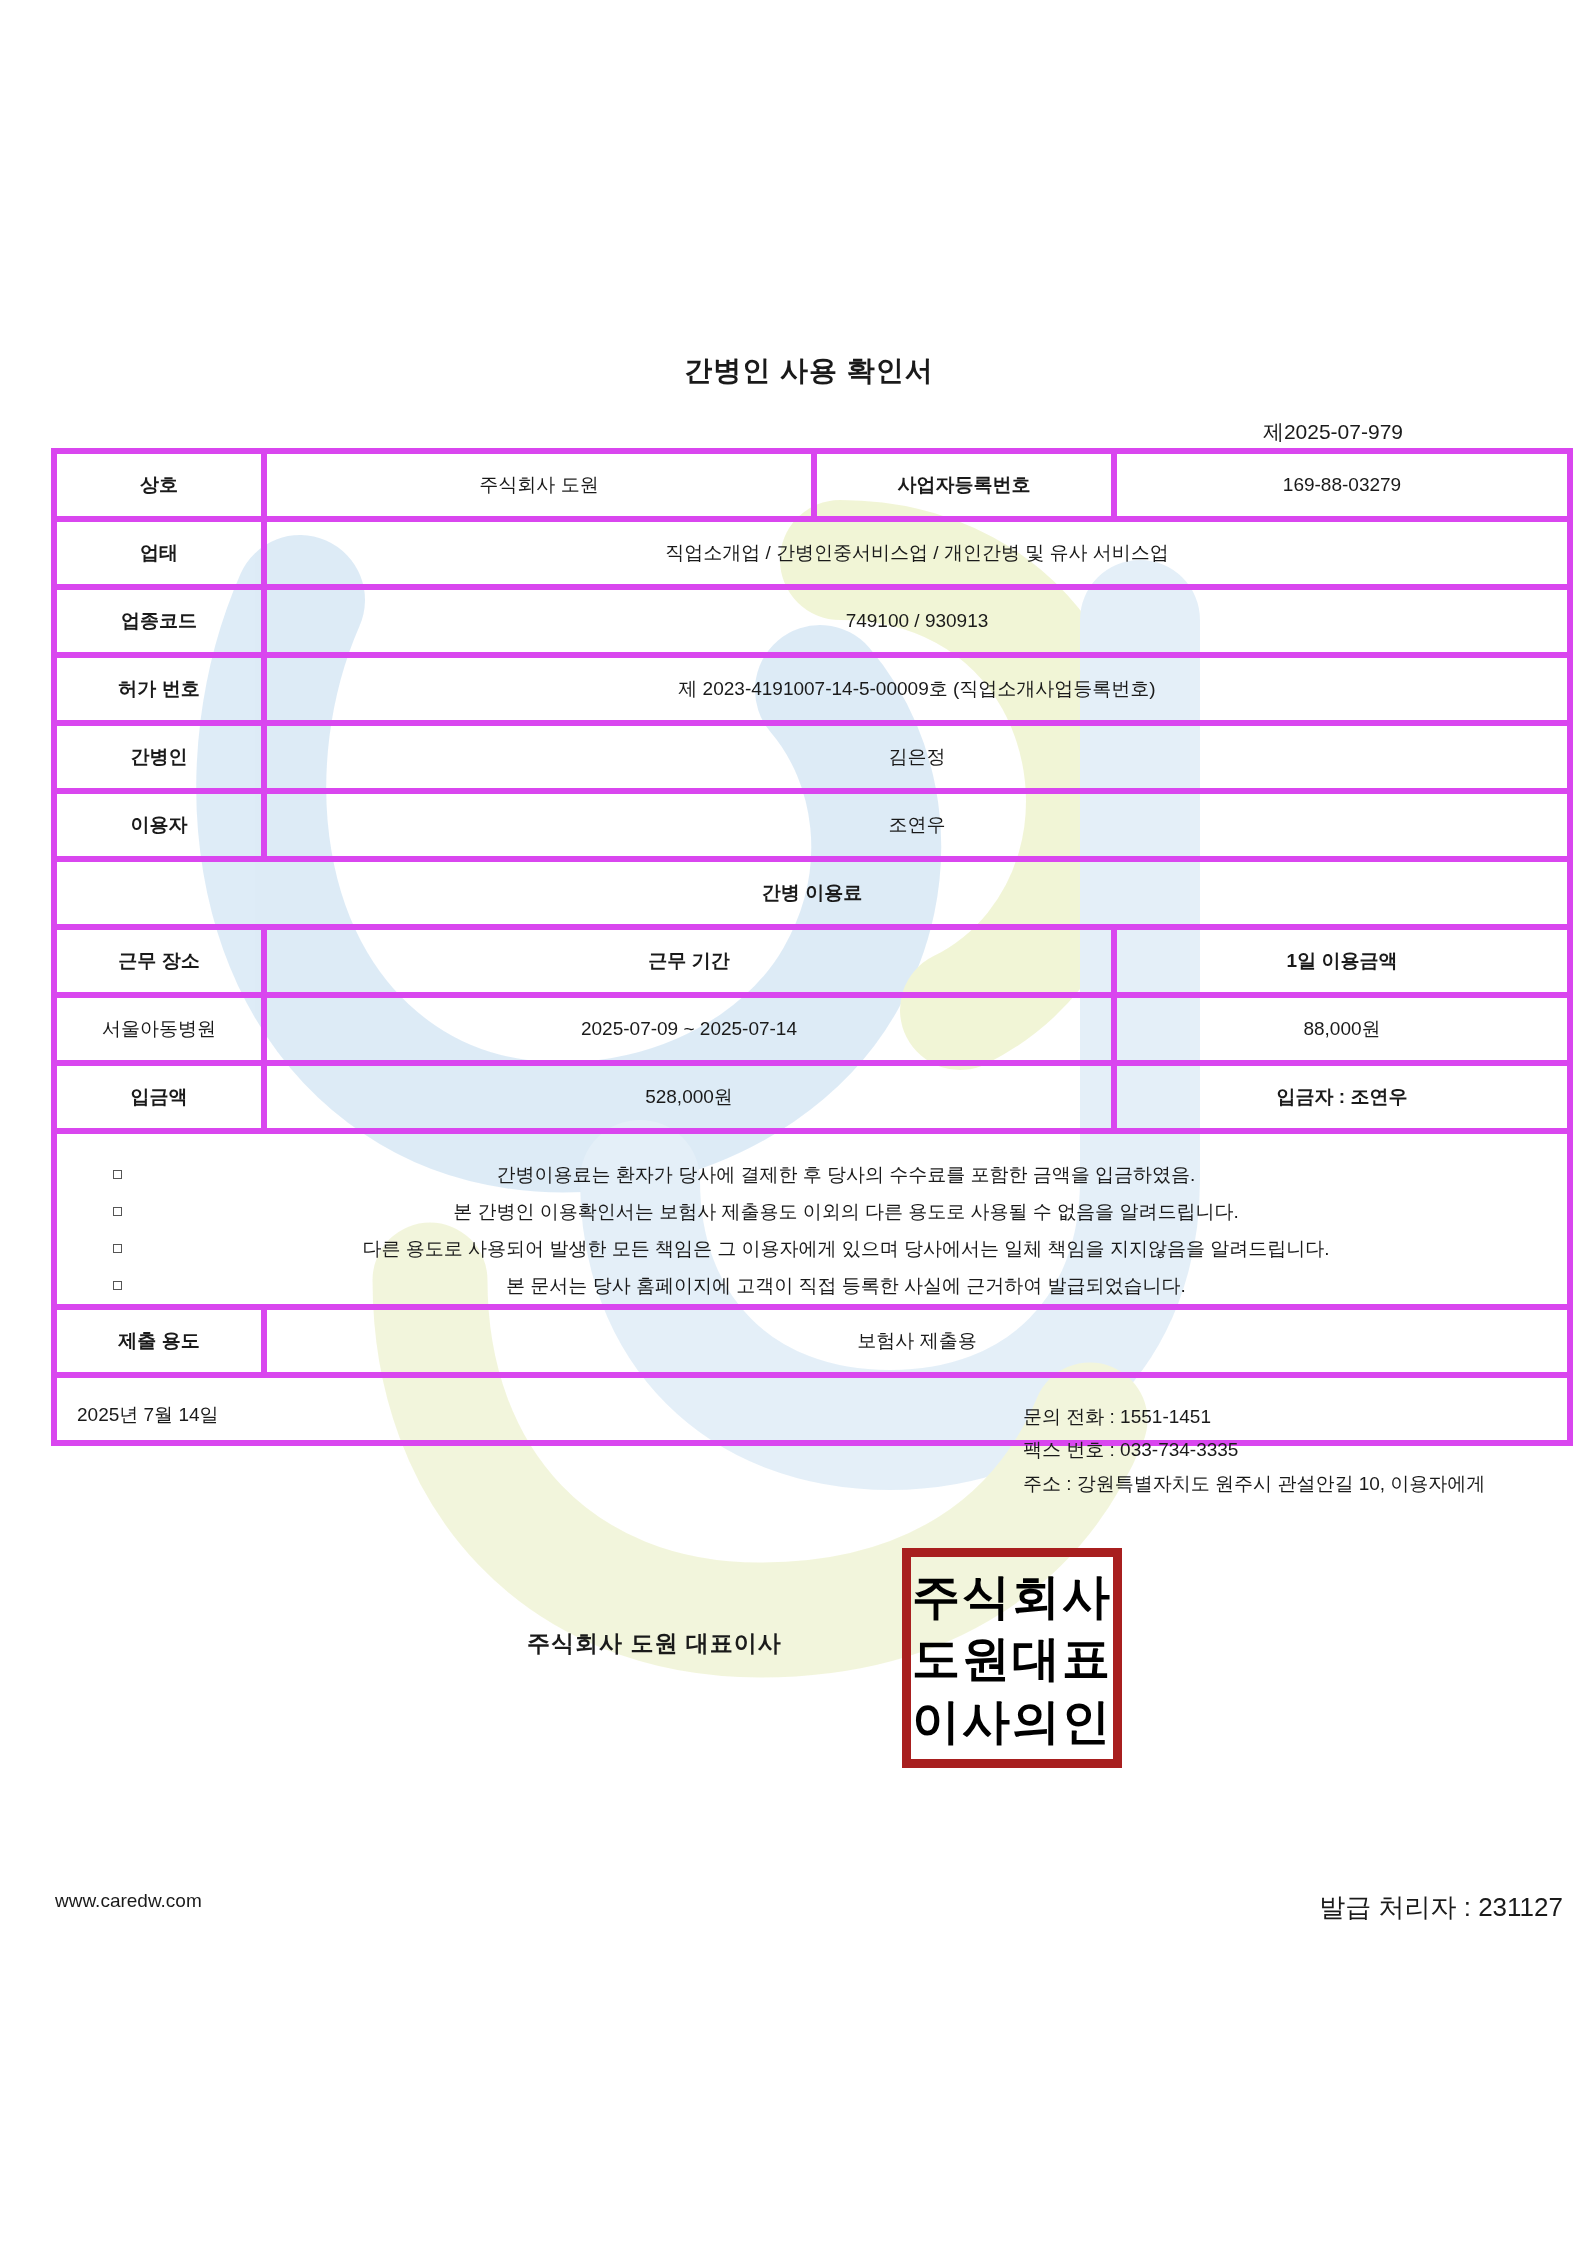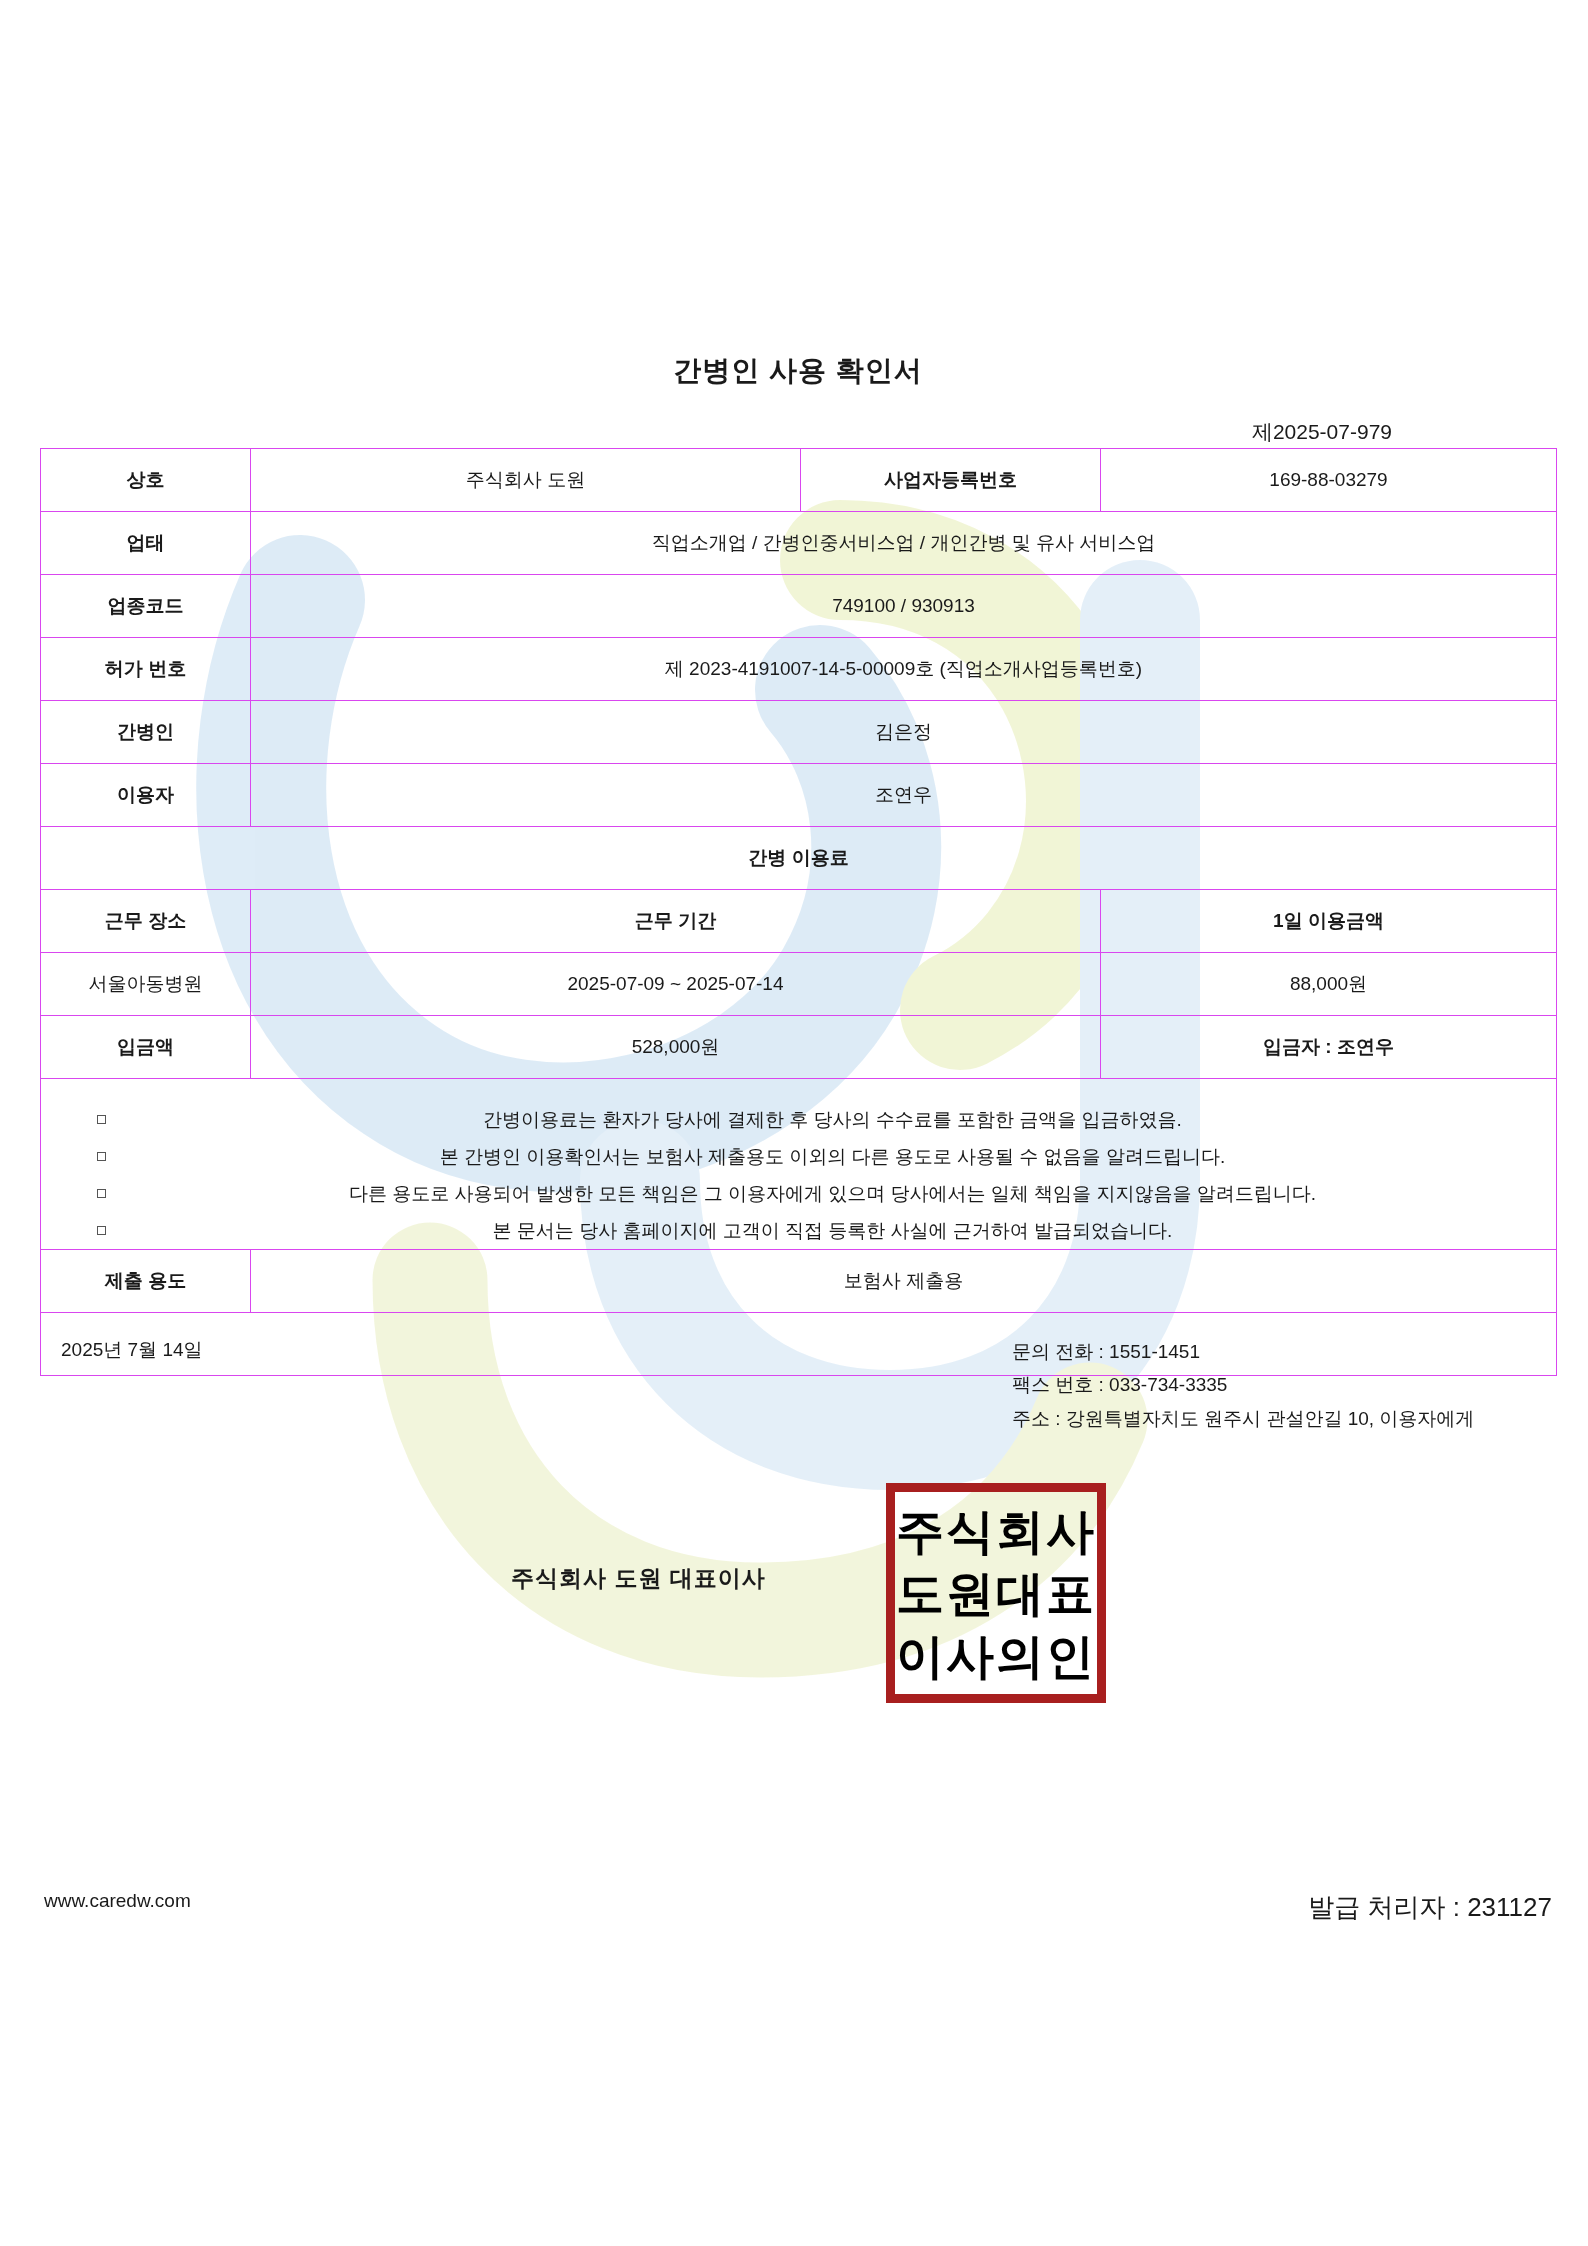--- a/index.html
+++ b/index.html
@@ -20,21 +20,21 @@
   .watermark {
     position: absolute;
     left: 0; top: 0;
     width: 1588px; height: 2246px;
     pointer-events: none;
     z-index: 0;
   }
 
   .page {
     position: absolute;
-    left: 4px; top: 0;
+    left: 15px; top: 0;
     width: 1424px;
     height: 2246px;
     z-index: 2;
   }
 
   .doc-title {
     position: absolute;
     left: 0;
     top: 352px;
     width: 1588px;
@@ -54,21 +54,21 @@
 
   table.main {
     position: absolute;
     left: 36px;
     top: 448px;
     width: 1516px;
     border-collapse: collapse;
     table-layout: fixed;
   }
   table.main td {
-    border: 1px solid #d946ef;
+    border: 6px solid #d946ef;
     font-size: 19px;
     padding: 0 10px;
     height: 62px;
     vertical-align: middle;
     text-align: center;
   }
   td.label {
     font-weight: bold;
   }
   td.section {

